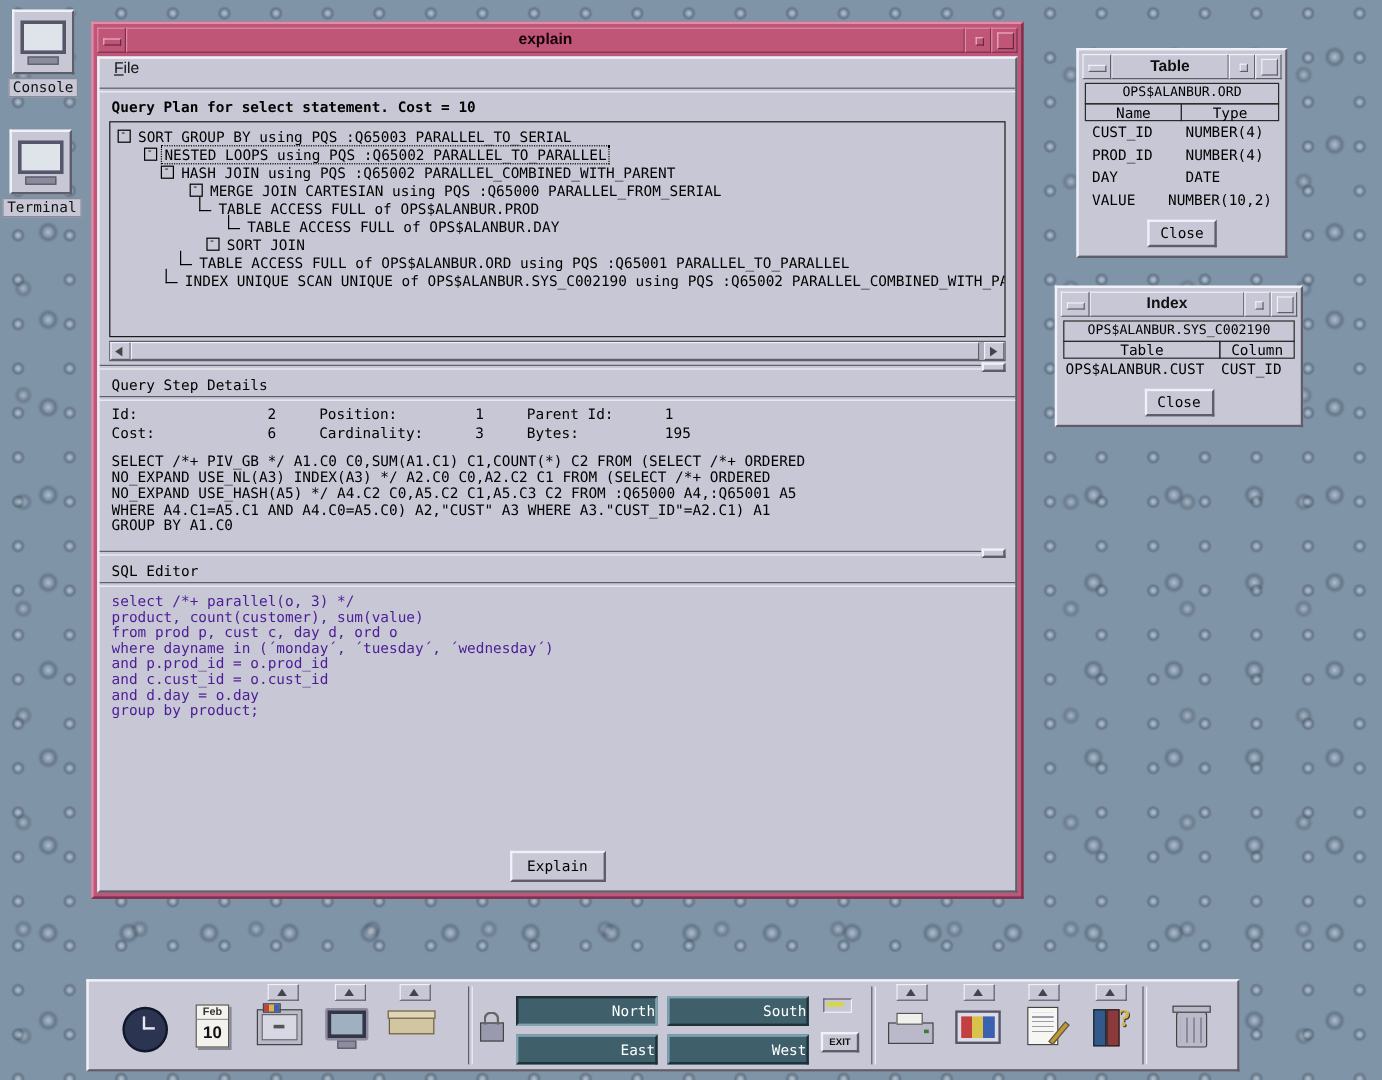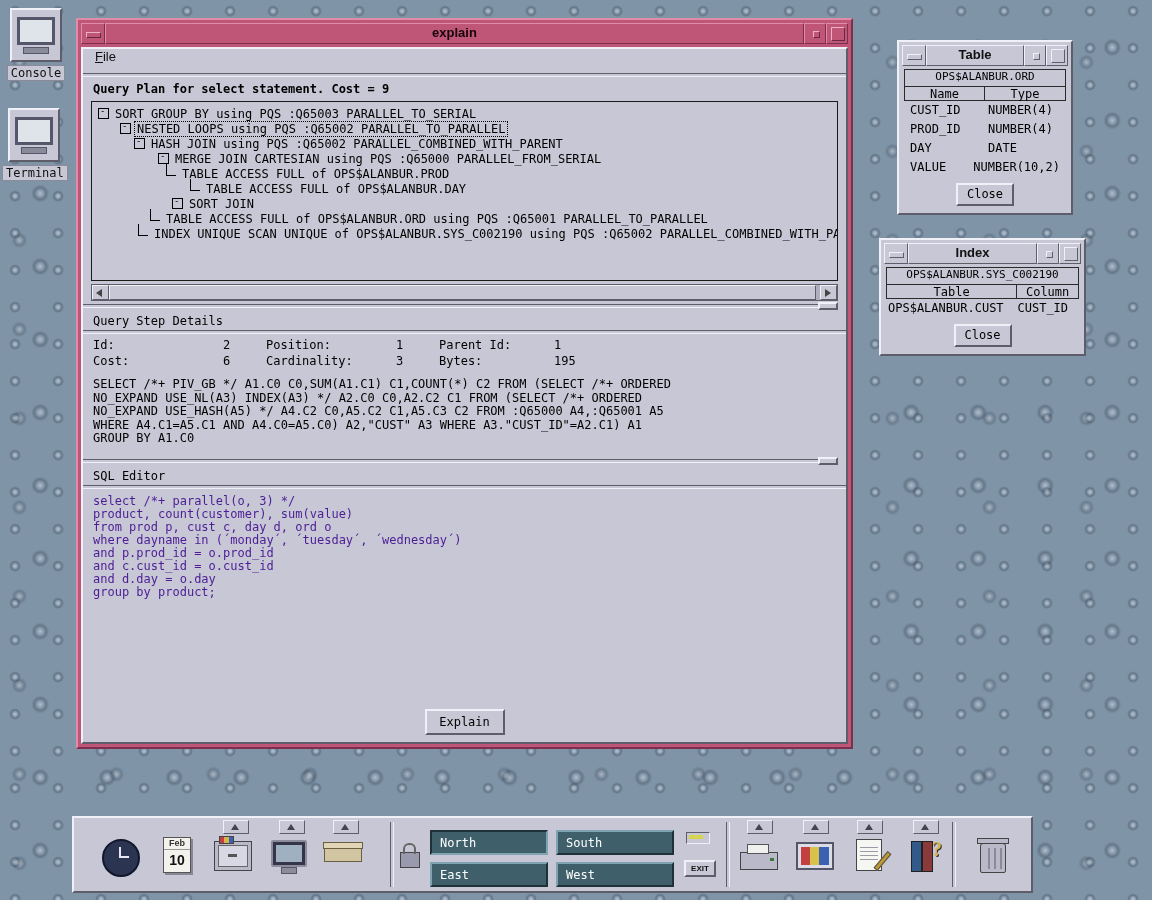--- a/index.html
+++ b/index.html
@@ -74,21 +74,21 @@
   .hcell{border:1px solid #2a2a2a;margin-top:-1px;text-align:center;font:12px "DejaVu Sans Mono",monospace;height:15px;line-height:14px;color:#000;box-sizing:border-box;}
   .hcell + .hcell{margin-left:-1px;}
   .drow{display:flex;padding:2px 8px 0;font:12px "DejaVu Sans Mono",monospace;color:#000;height:17px;white-space:nowrap;overflow:hidden;}
   .closerow{text-align:center;padding:6px 0 4px;}
   
   .panel{position:absolute;left:72px;top:816px;width:961px;height:77px;background:#c7c7d5;border:2px solid;border-color:#f0f0f8 #5e5e6a #5e5e6a #f0f0f8;box-sizing:border-box;}
   .vsep{position:absolute;top:4px;bottom:4px;width:2px;border-left:1px solid #5e5e6a;border-right:1px solid #f0f0f8;}
   .pi{position:absolute;top:14px;width:46px;height:52px;}
   .subtab{position:absolute;top:2px;width:24px;height:12px;background:#c7c7d5;border:1px solid;border-color:#f0f0f8 #5e5e6a #5e5e6a #f0f0f8;}
   .subtab::before{content:"";position:absolute;left:7px;top:3px;border-left:4px solid transparent;border-right:4px solid transparent;border-bottom:6px solid #44444e;}
-  .ws-btn{position:absolute;width:118px;height:25px;background:#3f606b;color:#fff;font:12px "DejaVu Sans Mono",monospace;line-height:22px;padding-left:8px;box-sizing:border-box;border:2px solid;border-color:#7fa3b0 #1e3138 #1e3138 #7fa3b0;white-space:nowrap;overflow:hidden;}
+  .ws-btn{position:absolute;width:118px;height:25px;background:#3f606b;color:#fff;font:12px "DejaVu Sans Mono",monospace;line-height:22px;padding-left:8px;box-sizing:border-box;border:2px solid;border-color:#7fa3b0 #1e3138 #1e3138 #7fa3b0;white-space:nowrap;overflow:hidden;text-align:right;}
   .ws-btn.active{border-color:#1e3138 #7fa3b0 #7fa3b0 #1e3138;}
   .busy{position:absolute;left:612px;top:14px;width:22px;height:10px;background:#c7c7d5;border:1px solid;border-color:#5e5e6a #f0f0f8 #f0f0f8 #5e5e6a;}
   .busy::before{content:"";position:absolute;left:2px;top:2px;width:14px;height:4px;background:#d6d64e;}
   .exitbtn{position:absolute;left:610px;top:42px;width:32px;height:17px;background:#c7c7d5;border:2px solid;border-color:#f0f0f8 #5e5e6a #5e5e6a #f0f0f8;box-sizing:border-box;font:bold 8px "Liberation Sans",sans-serif;text-align:center;line-height:13px;color:#111;}
   
   .art-clock{width:34px;height:34px;border-radius:50%;background:#2b3450;border:2px solid #11182c;position:relative;margin:7px auto 0;}
   .art-clock::before{content:"";position:absolute;left:15px;top:6px;width:2px;height:11px;background:#e8e8f0;}
   .art-clock::after{content:"";position:absolute;left:16px;top:15px;width:9px;height:2px;background:#e8e8f0;}
   .art-cal{width:26px;height:34px;background:#f4f2ec;border:1px solid #555;margin:5px auto 0;text-align:center;box-shadow:2px 2px 0 rgba(40,40,60,.4);}
   .cal-month{font:bold 9px/11px "Liberation Sans",sans-serif;color:#333;border-bottom:1px solid #999;}
@@ -146,21 +146,21 @@
       <div class="tseg tb-menu"></div>
       <div class="tseg tb-title">explain</div>
       <div class="tseg tb-min"></div>
       <div class="tseg tb-max"></div>
     </div>
     <div class="ex-content">
       <div class="menubar">
         <span class="menu-item">File</span>
       </div>
       <div class="groove"></div>
-      <div class="plan-header">Query Plan for select statement.  Cost = 9</div>
+      <div class="plan-header">Query Plan for select statement.  Cost = 10</div>
 
       <div class="tree-wrap">
         <div class="tree-row" style="padding-left:4px">
           <span class="ebox"></span>
           <span class="tlabel">SORT GROUP BY using PQS :Q65003 PARALLEL_TO_SERIAL</span>
         </div>
         <div class="tree-row" style="padding-left:26px">
           <span class="ebox"></span>
           <span class="tlabel selected">NESTED LOOPS using PQS :Q65002 PARALLEL_TO_PARALLEL</span>
         </div>

